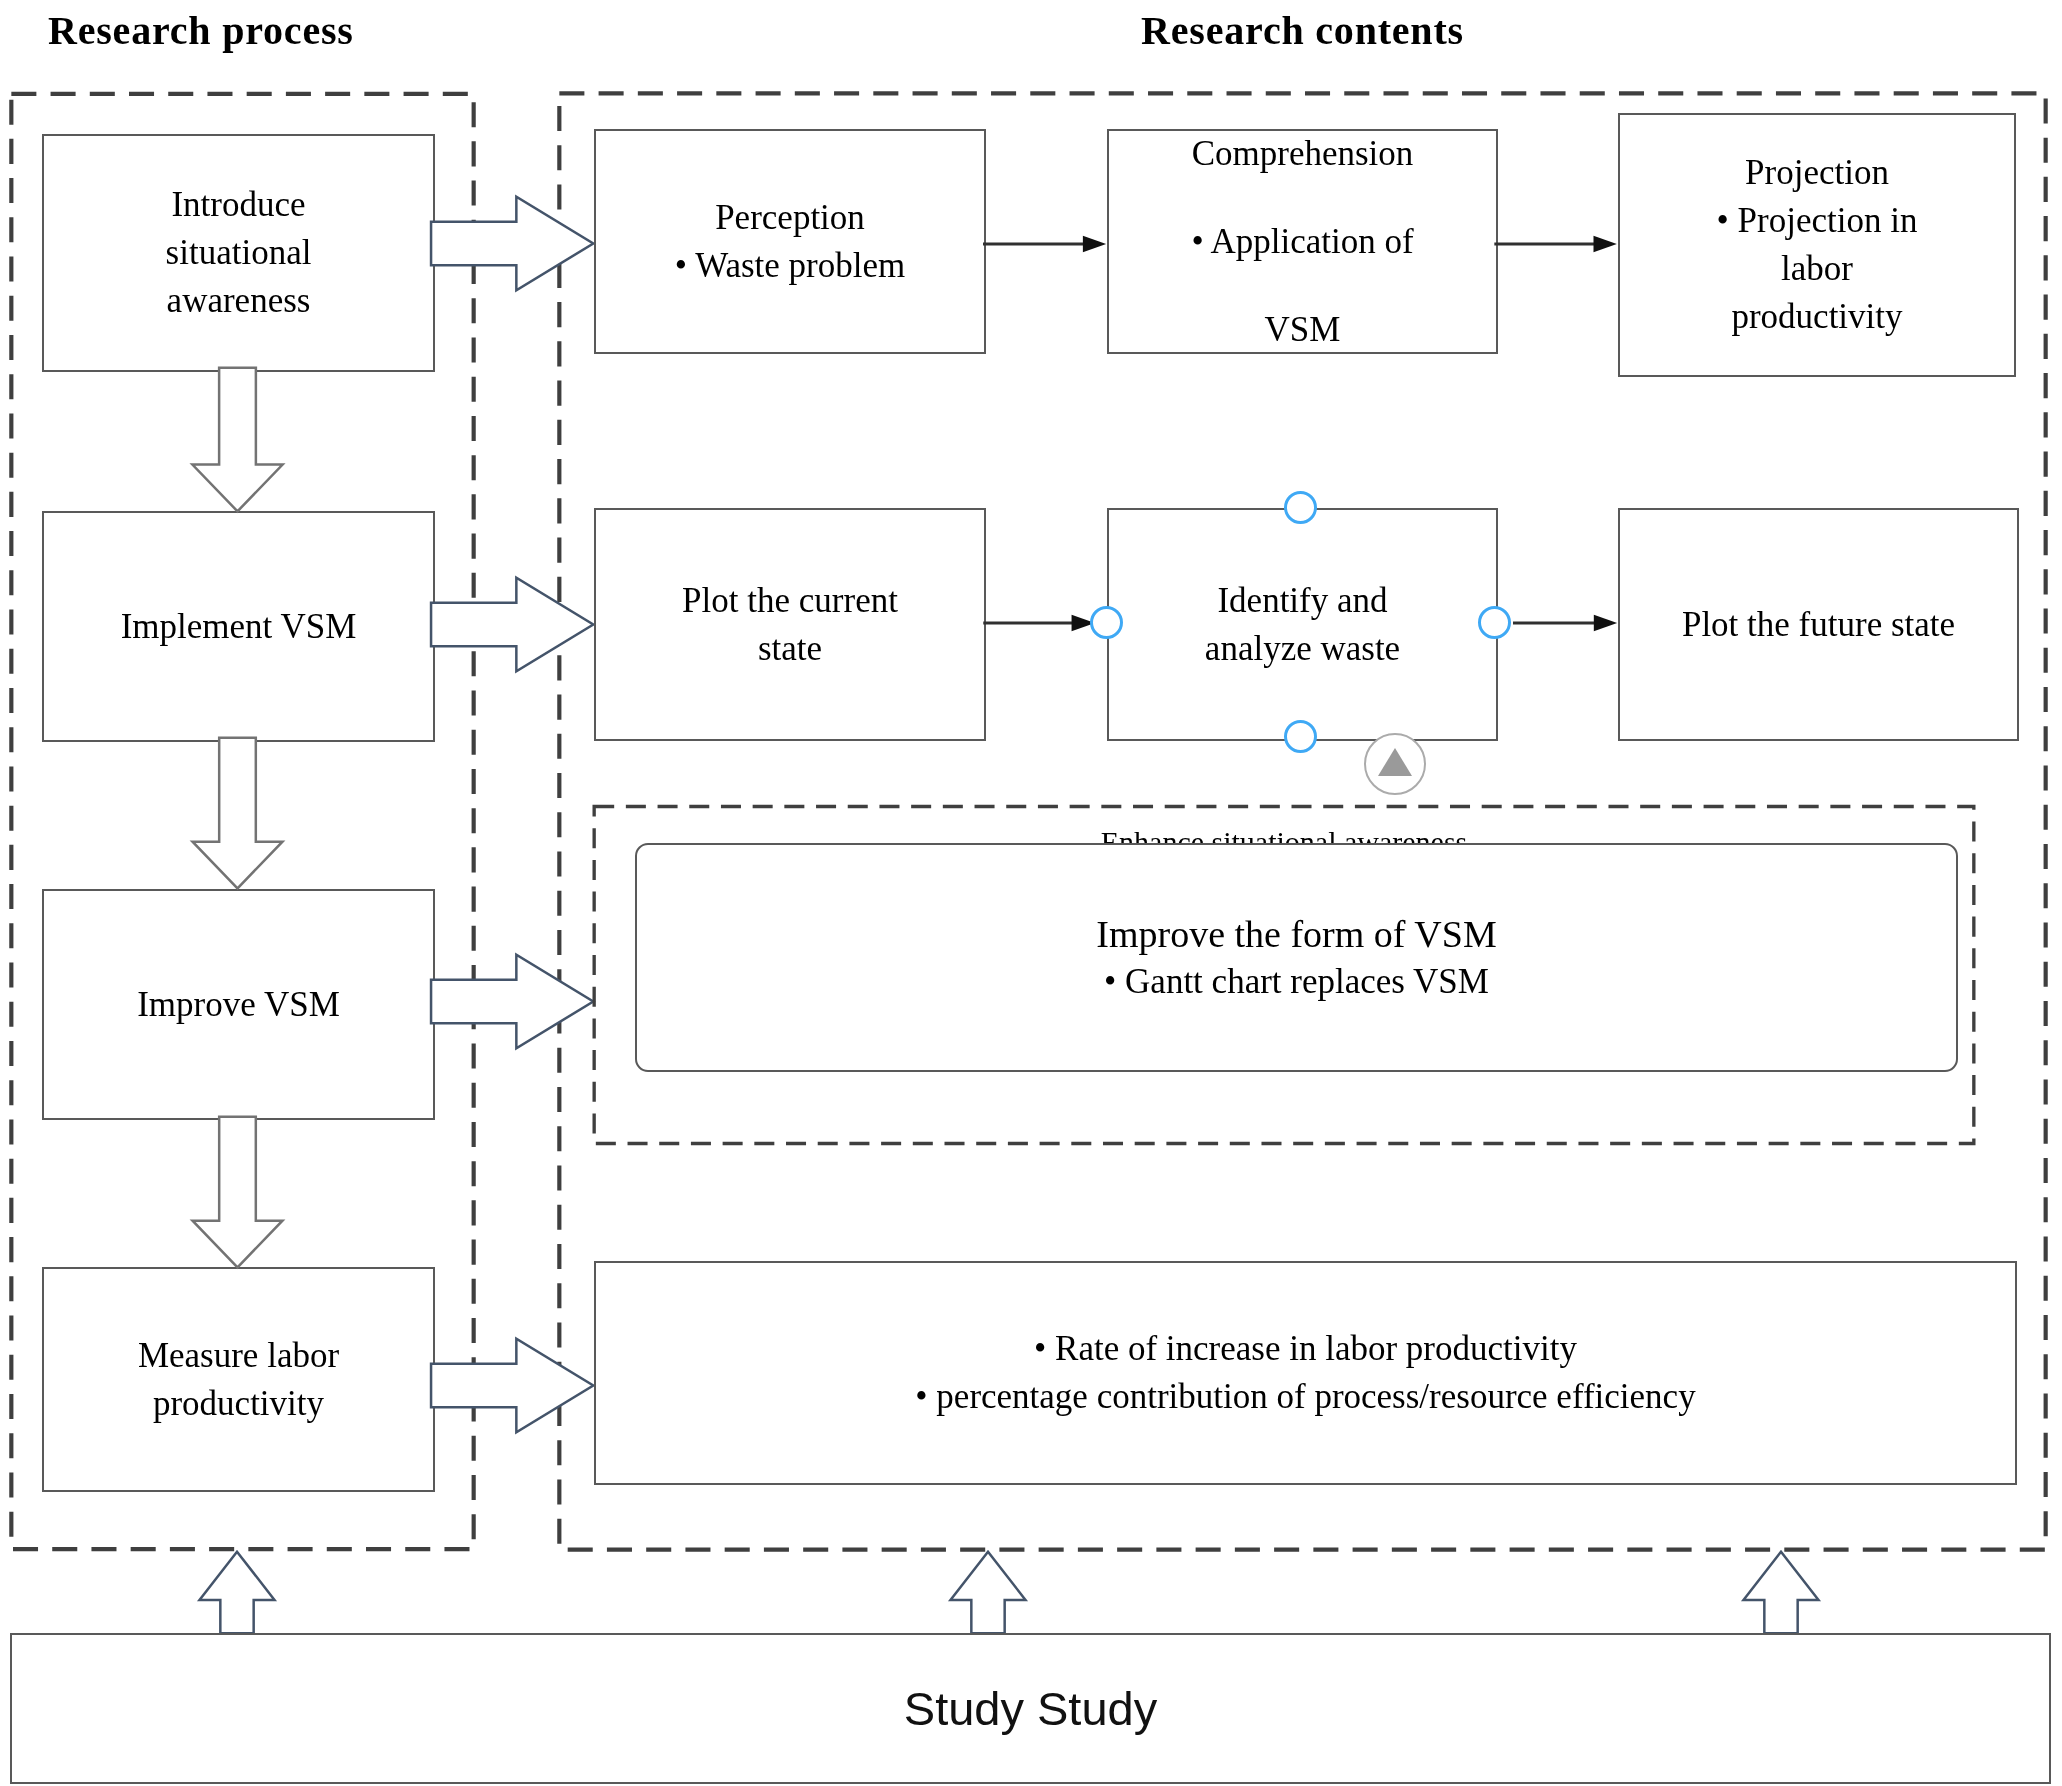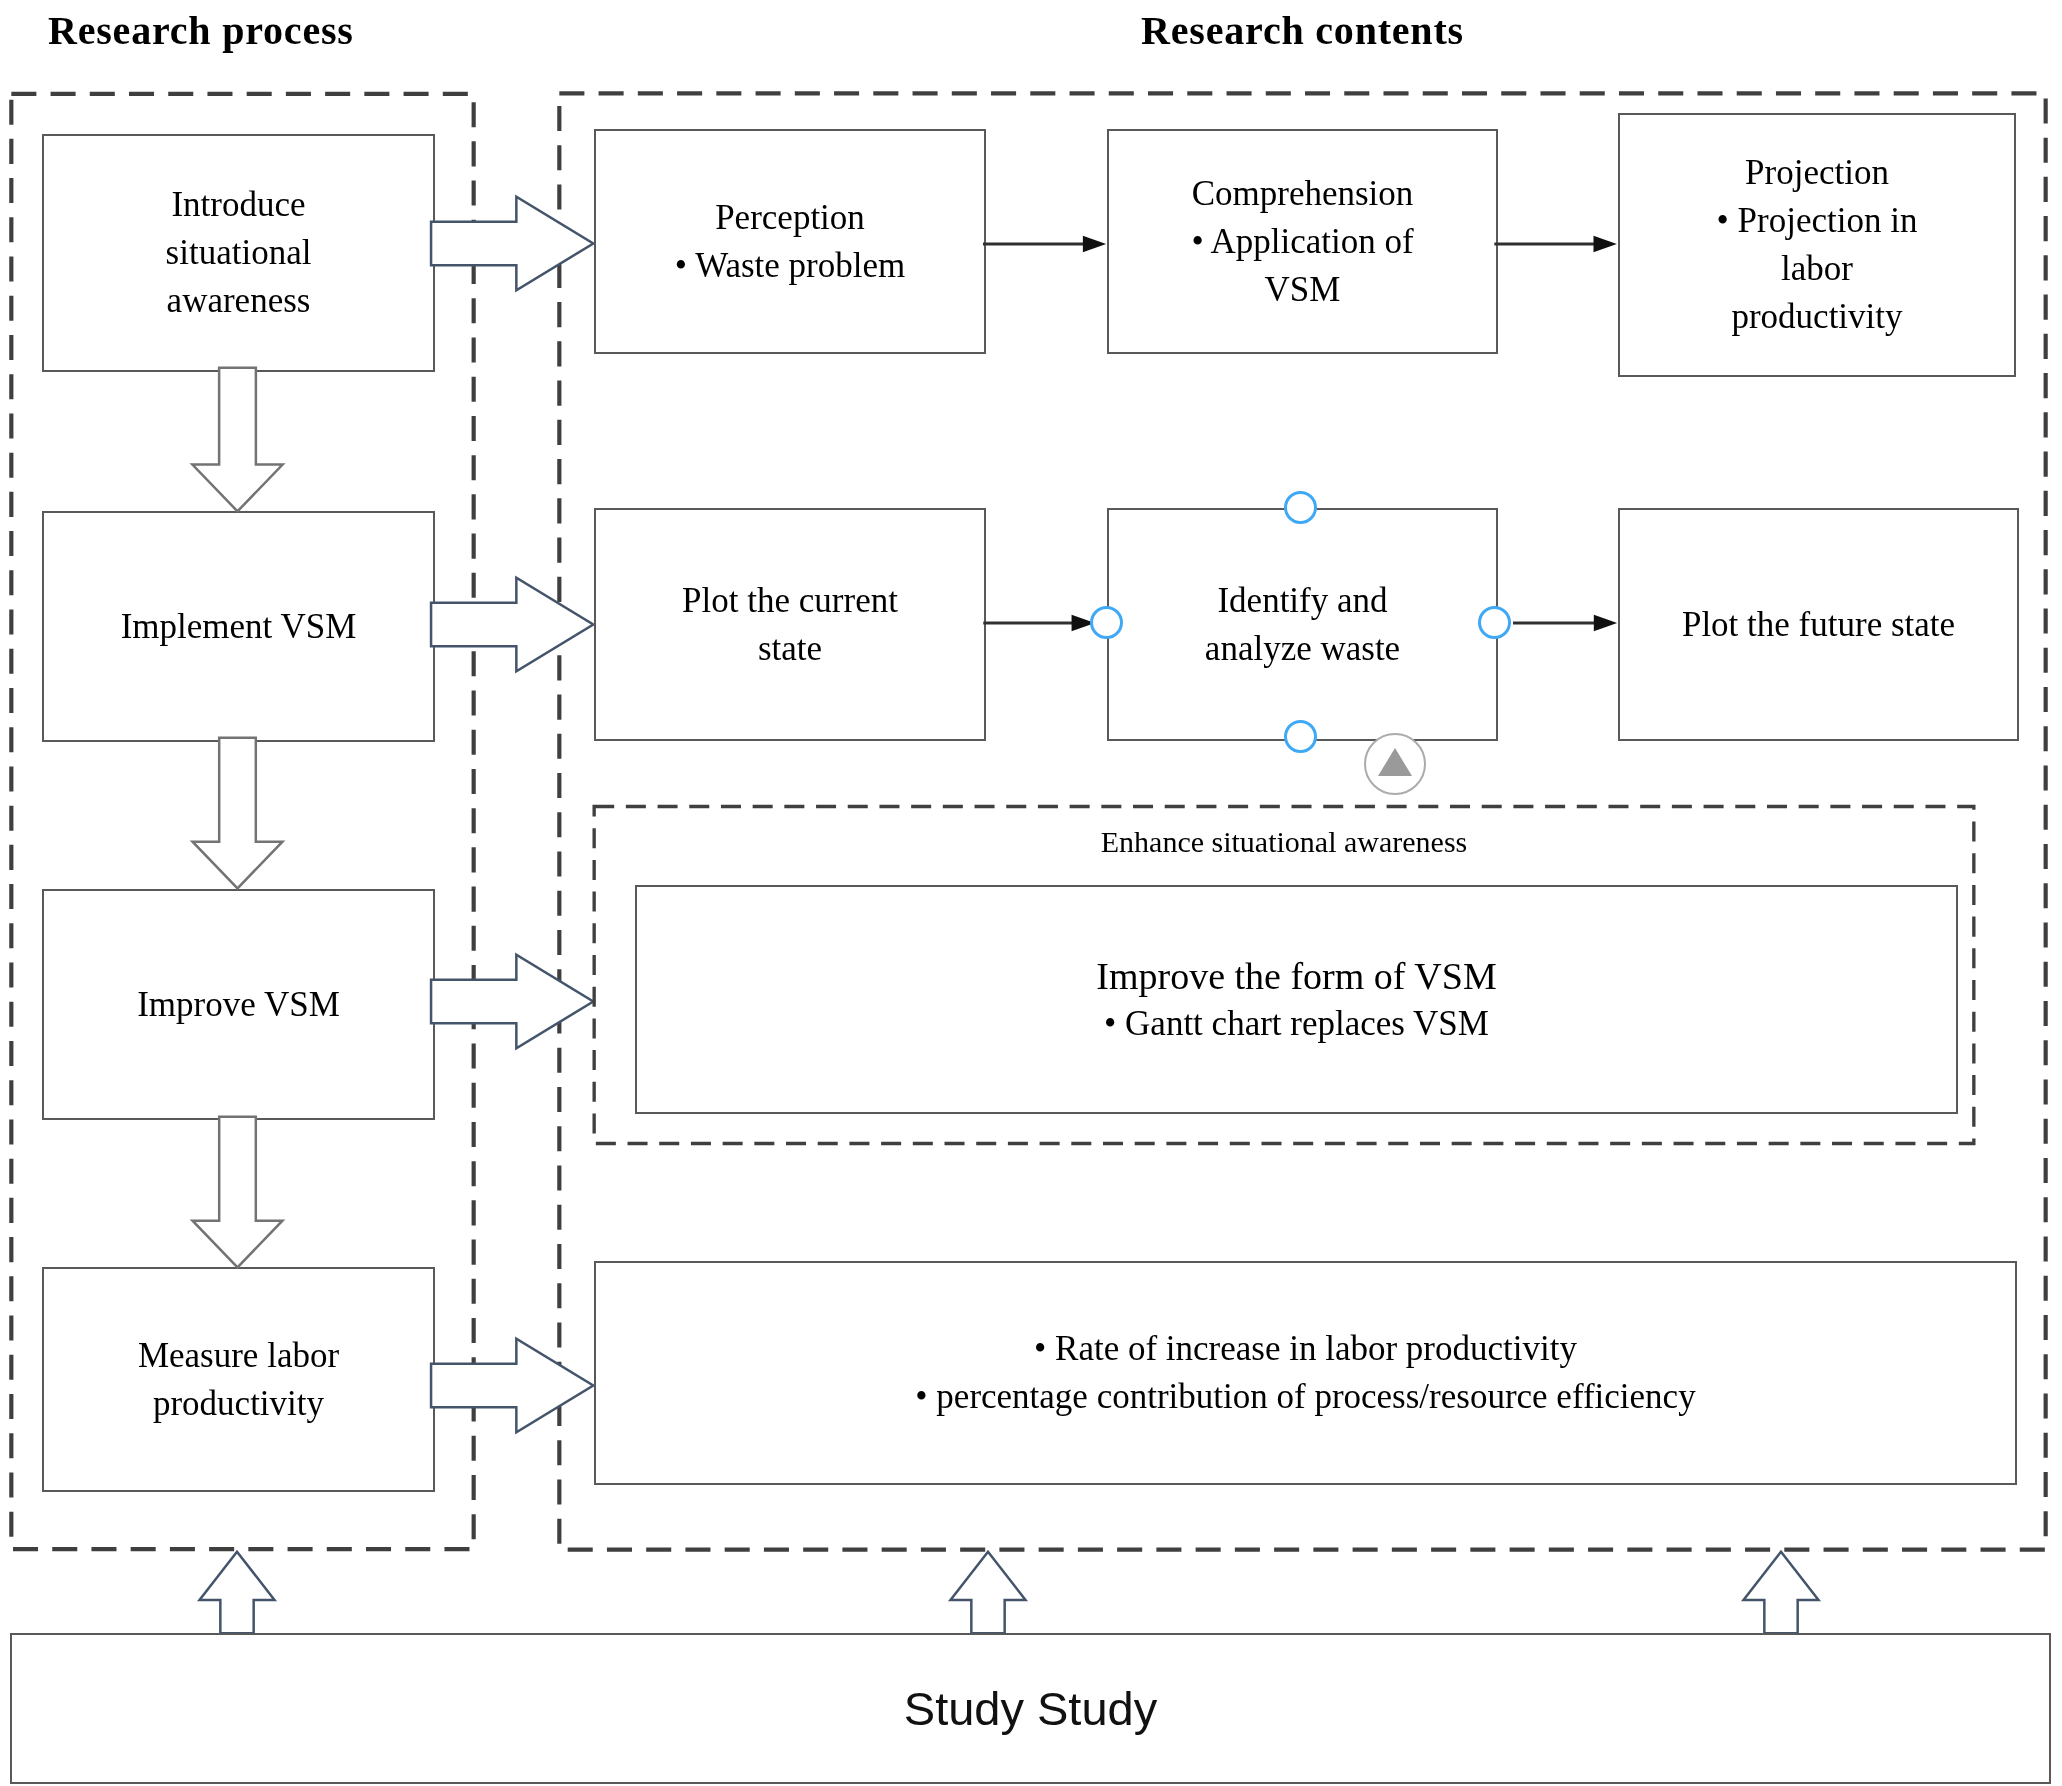--- a/index.html
+++ b/index.html
@@ -77,21 +77,21 @@
     <polygon points="0,32 102,32 102,2 194,58 102,114 102,84 0,84" fill="#fff" stroke="#44546a" stroke-width="3"></polygon>
   </svg>
   <svg style="left:431px;top:1337px;" width="164" height="97" viewBox="0 0 196 116">
     <polygon points="0,32 102,32 102,2 194,58 102,114 102,84 0,84" fill="#fff" stroke="#44546a" stroke-width="3"></polygon>
   </svg>
 
   <div class="shape" style="left:594px;top:129px;width:388px;height:221px;">
     <div class="ln">Perception</div>
     <div class="ln">• Waste problem</div>
   </div>
-  <div class="shape" style="left:1107px;top:129px;width:387px;height:221px;">
+  <div class="shape" style="left:1107px;top:129px;width:387px;height:221px;gap:40px;">
     <div class="ln">Comprehension</div>
     <div class="ln">• Application of</div>
     <div class="ln">VSM</div>
   </div>
   <div class="shape" style="left:1618px;top:113px;width:394px;height:260px;">
     <div class="ln">Projection</div>
     <div class="ln">• Projection in</div>
     <div class="ln">labor</div>
     <div class="ln">productivity</div>
   </div>
@@ -132,21 +132,21 @@
   <div class="handle" style="left:1284px;top:720px;"></div>
 
   <div class="badge" style="left:1364px;top:733px;">
     <div class="badge-tri"></div>
   </div>
 
   <svg style="left:591px;top:804px;" width="1386" height="342" viewBox="0 0 1660 410">
     <rect x="3" y="3" width="1654" height="404" fill="none" stroke="#3f3f3f" stroke-width="4" stroke-dasharray="24 14"></rect>
   </svg>
   <div class="enh-label" style="left:591px;top:825px;width:1386px;">Enhance situational awareness</div>
-  <div class="shape" style="left:635px;top:885px;width:1319px;height:225px;">
+  <div class="shape" style="left:635px;top:843px;width:1319px;height:225px;border-radius:13px;">
     <div class="ln" style="font-size:38px;">Improve the form of VSM</div>
     <div class="ln">• Gantt chart replaces VSM</div>
   </div>
 
   <div class="shape" style="left:594px;top:1261px;width:1419px;height:220px;">
     <div class="ln">• Rate of increase in labor productivity</div>
     <div class="ln">• percentage contribution of process/resource  efficiency</div>
   </div>
 
   <svg style="left:197px;top:1550px;" width="80" height="85" viewBox="0 0 96 102">

